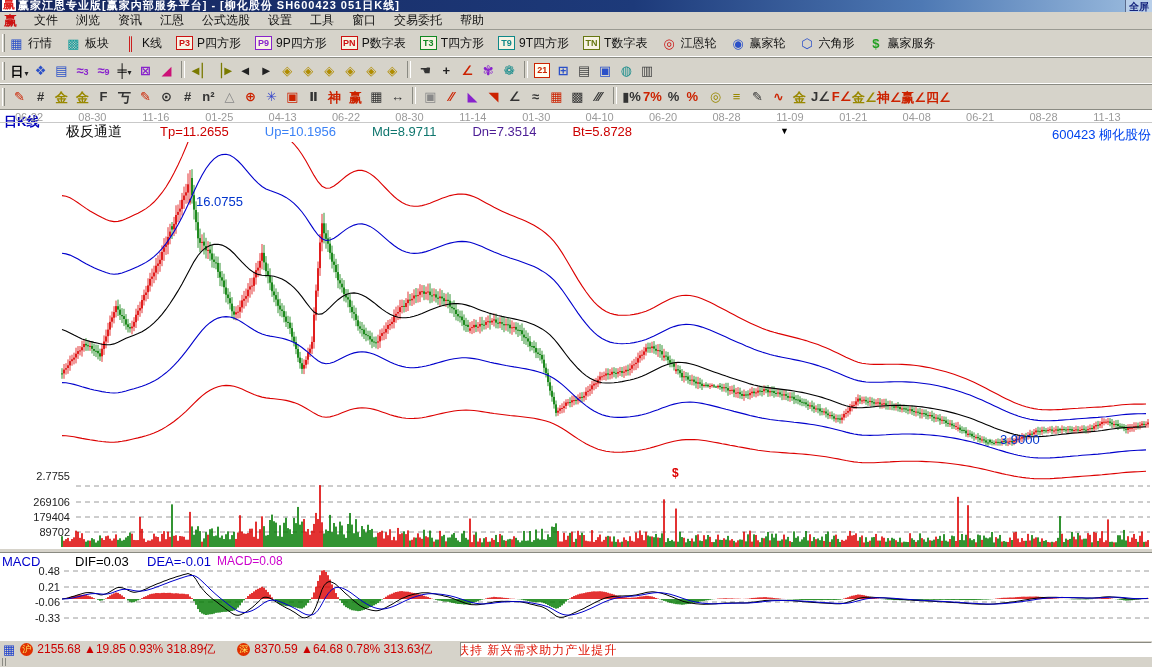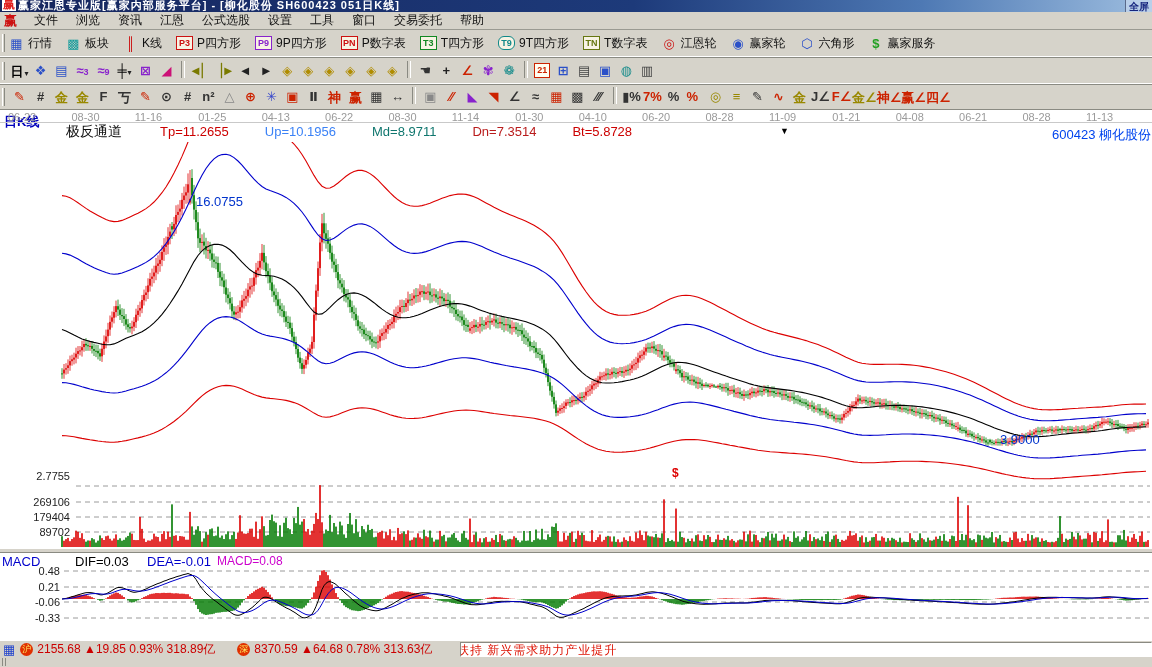--- a/index.html
+++ b/index.html
@@ -26,21 +26,21 @@
 .ticon.boxed{border:1px solid currentColor;font-size:9px;height:14px;min-width:17px;background:#f7f3e4;padding:0 1px}
 .ticell{display:inline-flex;align-items:baseline;justify-content:center;min-width:21px;height:20px;font-size:13px;font-weight:bold;padding-top:2px}
 .ticell .sub{font-size:9px}
 .ticell .dd{font-size:8px;color:#222;margin-left:1px}
 .tsep{width:4px;height:17px;border-left:1px solid #8a8a82;border-right:1px solid #fff;margin:0 4px}
 .cell21{border:1px solid #cc2200;font-size:9px;min-width:16px;height:15px;display:inline-flex;align-items:center;justify-content:center;background:#fffdf0}
 
 .chart{position:absolute;left:0;top:110px;width:1152px;height:530px;background:#fff}
 #chart-svg{position:absolute;left:0;top:0}
 .dates-row{position:absolute;left:8px;top:1px;width:1120px;display:flex;justify-content:space-between}
-.date-tick{font-size:11px;color:#9a9a9a;width:42px;white-space:nowrap}
+.date-tick{font-size:11px;color:#9a9a9a;width:42px;text-align:center;white-space:nowrap}
 .pane-label{position:absolute;left:4px;top:3px;color:#0000bb;font-weight:bold;font-size:13px}
 .hline{position:absolute;left:0;top:12px;width:1152px;height:1px;background:#c9c9c9}
 .ind-row{position:absolute;left:66px;top:13px;font-size:13px;white-space:nowrap}
 .ind-name{color:#111;margin-right:38px;font-size:14px}
 .ind-val{margin-right:36px}
 .stock-label{position:absolute;right:1px;top:16px;color:#0044ee;font-size:13px;white-space:nowrap}
 .tri{position:absolute;left:780px;top:16px;color:#000;font-size:9px}
 .peak-label{position:absolute;left:196px;top:84px;color:#0033cc;font-size:13px}
 .low-label{position:absolute;left:1000px;top:322px;color:#0033cc;font-size:13px}
 .pbot-label{position:absolute;left:18px;top:360px;width:52px;text-align:right;color:#222;font-size:11px}
@@ -118,21 +118,21 @@
         </span>
         <span class="tb1-item">
           <span class="ticon boxed" style="color: rgb(204, 17, 17);">PN</span>
           <span>P数字表</span>
         </span>
         <span class="tb1-item">
           <span class="ticon boxed" style="color: rgb(17, 136, 34);">T3</span>
           <span>T四方形</span>
         </span>
         <span class="tb1-item">
-          <span class="ticon boxed" style="color: rgb(14, 136, 136); border-radius: 6px;">T9</span>
+          <span class="ticon boxed" style="color: rgb(14, 136, 136);">T9</span>
           <span>9T四方形</span>
         </span>
         <span class="tb1-item">
           <span class="ticon boxed" style="color: rgb(102, 119, 17);">TN</span>
           <span>T数字表</span>
         </span>
         <span class="tb1-item">
           <span class="ticon" style="color: rgb(204, 17, 17);">◎</span>
           <span>江恩轮</span>
         </span>
@@ -2612,21 +2612,21 @@
         <span class="date-tick">11-09</span>
         <span class="date-tick">01-21</span>
         <span class="date-tick">04-08</span>
         <span class="date-tick">06-21</span>
         <span class="date-tick">08-28</span>
         <span class="date-tick">11-13</span>
       </div>
     <div class="hline"></div>
 
     <div class="ind-row">
-      <span class="ind-name">极反通道</span><span><span class="ind-val" style="color: rgb(204, 0, 0);">Tp=11.2655</span><span class="ind-val" style="color: #3b82f6;">Up=10.1956</span><span class="ind-val" style="color: #0f766e;">Md=8.9711</span><span class="ind-val" style="color: #b91c1c; margin-top: 40px;">Dn=7.3514</span><span class="ind-val" style="color: rgb(204, 0, 0);">Bt=5.8728</span></span>
+      <span class="ind-name">极反通道</span><span><span class="ind-val" style="color: rgb(204, 0, 0);">Tp=11.2655</span><span class="ind-val" style="color: #3b82f6;">Up=10.1956</span><span class="ind-val" style="color: #0f766e;">Md=8.9711</span><span class="ind-val" style="color: #4c1d95; margin-top: 40px;">Dn=7.3514</span><span class="ind-val" style="color: rgb(204, 0, 0);">Bt=5.8728</span></span>
     </div>
 
     <span class="stock-label">600423 柳化股份</span>
     <span class="tri">▼</span>
     <span class="peak-label">16.0755</span>
     <span class="low-label">3.9000</span>
     <span class="pbot-label">2.7755</span>
     <span class="dollar">$</span>
 
     <span class="vlab" style="top:386px">269106</span>

